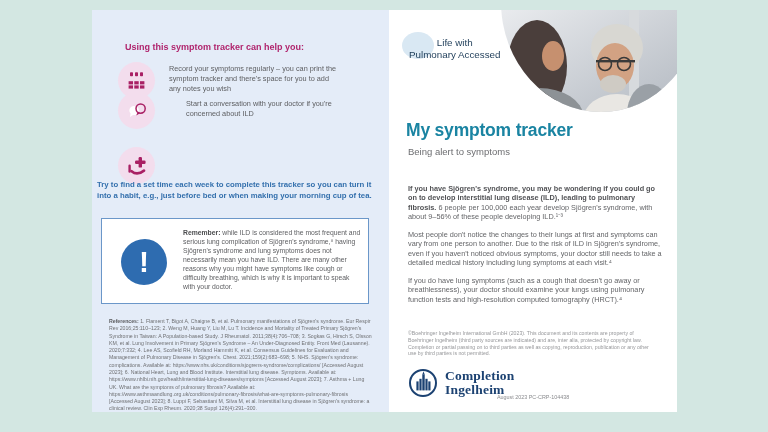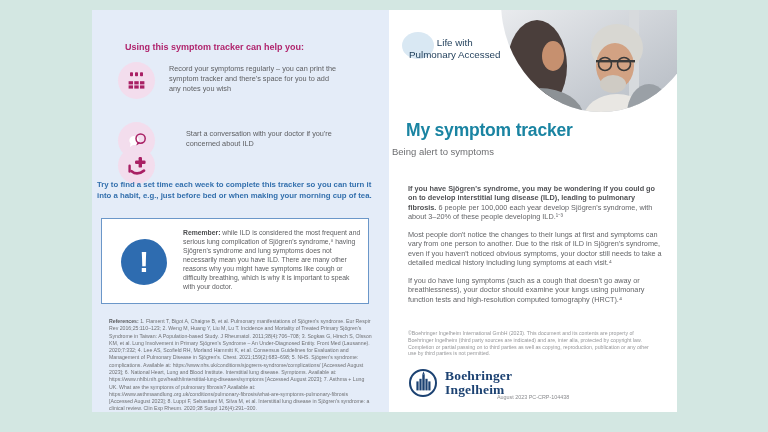--- a/index.html
+++ b/index.html
@@ -5,21 +5,21 @@
   html,body{margin:0;padding:0;background:#d3e7e2;}
   .canvas{position:relative;width:768px;height:432px;background:#d3e7e2;overflow:hidden;
           font-family:"Liberation Sans",sans-serif;}
   .page{position:absolute;top:10px;height:402px;}
   .page-left{left:92px;width:297px;background:#e4ecf8;}
   .page-right{left:389px;width:288px;background:#ffffff;}
 
   
   .lp-heading{position:absolute;left:25px;top:32px;font-size:9px;font-weight:bold;color:#b0246d;padding-left:8px;}
   .lp-item{position:absolute;left:26px;display:flex;gap:14px;width:260px;}
-  .lp-item-1{top:52px;} .lp-item-2{top:112px;gap:31px;} .lp-item-3{top:137px;}
+  .lp-item-1{top:52px;} .lp-item-2{top:82px;gap:31px;} .lp-item-3{top:137px;}
   .icon-circle{flex:0 0 auto;width:37px;height:37px;border-radius:50%;background:#f3dded;
                display:flex;align-items:center;justify-content:center;}
   .lp-item-text{font-size:7.3px;line-height:1.34;color:#5d5e61;width:172px;}
   .pt2{padding-top:2px;} .pt7{padding-top:7px;} .pt6{padding-top:6px;}
   .lp-tip{position:absolute;left:5px;top:170px;width:285px;font-size:7.8px;font-weight:bold;
           color:#3470ad;line-height:1.4;}
   .remember-box{position:absolute;left:9px;top:208px;width:268px;height:86px;background:#ffffff;
                 border:1px solid #6b97c9;box-sizing:border-box;}
   .alert-blob{position:absolute;left:19px;top:20px;width:46px;height:46px;background:#2e6cb0;
               border-radius:52% 48% 50% 50%/50% 52% 48% 50%;display:flex;align-items:center;
@@ -32,21 +32,21 @@
   .lp-refs b{color:#5a5b5e;}
 
   
   .photo{position:absolute;right:0;top:0;width:176px;height:104px;display:block;}
   .brand{position:absolute;left:20px;top:27px;font-size:9.8px;font-weight:normal;color:#1d3c58;
          line-height:1.18;z-index:2;text-align:center;}
   .brand-blob{position:absolute;left:13px;top:22px;width:32px;height:27px;border-radius:50%;
               background:#d9e8f3;z-index:1;}
   .rp-title{position:absolute;left:17px;top:110px;font-size:17.5px;font-weight:bold;color:#1a84a2;
             letter-spacing:-0.2px;}
-  .rp-subtitle{position:absolute;left:3px;top:136px;font-size:9.5px;color:#6d6e71;}
+  .rp-subtitle{position:absolute;left:19px;top:136px;font-size:9.5px;color:#6d6e71;}
   .rp-body{position:absolute;left:19px;top:174px;width:254px;font-size:7.3px;color:#646568;
            line-height:1.3;}
   .rp-body p{margin:0 0 8px;}
   .intro-bold{font-weight:bold;color:#525356;}
   .rp-copy{position:absolute;left:19px;top:320px;width:246px;font-size:5.2px;line-height:1.3;
            color:#96979a;}
   .bi-logo{position:absolute;left:19px;top:358px;display:flex;align-items:center;gap:7px;}
   .bi-text{font-family:"Liberation Serif",serif;font-weight:bold;font-size:13.5px;color:#1c4272;
            line-height:1.02;letter-spacing:0.2px;}
   .rp-code{position:absolute;left:108px;top:384px;font-size:5.4px;color:#8a8b8e;}
@@ -149,40 +149,40 @@
     <div class="brand-blob"></div>
     <div class="brand">
       <div>Life with</div>
       <div>Pulmonary Accessed</div>
     </div>
 
     <div class="rp-title">My symptom tracker</div>
     <div class="rp-subtitle">Being alert to symptoms</div>
 
     <div class="rp-body">
-      <p><span class="intro-bold">If you have Sjögren's syndrome, you may be wondering if you could go on to develop interstitial lung disease (ILD), leading to pulmonary fibrosis. </span><span>6 people per 100,000 each year develop Sjögren's syndrome, with about 3–20% of these people developing ILD.¹⁻³</span></p>
+      <p><span class="intro-bold">If you have Sjögren's syndrome, you may be wondering if you could go on to develop interstitial lung disease (ILD), leading to pulmonary fibrosis. </span><span>6 people per 100,000 each year develop Sjögren's syndrome, with about 9–56% of these people developing ILD.¹⁻³</span></p>
       <p>Most people don't notice the changes to their lungs at first and symptoms can vary from one person to another. Due to the risk of ILD in Sjögren's syndrome, even if you haven't noticed obvious symptoms, your doctor still needs to take a detailed medical history including lung symptoms at each visit.⁴</p>
       <p>If you do have lung symptoms (such as a cough that doesn't go away or breathlessness), your doctor should examine your lungs using pulmonary function tests and high-resolution computed tomography (HRCT).⁴</p>
     </div>
 
     <div class="rp-copy">©Boehringer Ingelheim International GmbH (2023). This document and its contents are property of Boehringer Ingelheim (third party sources are indicated) and are, inter alia, protected by copyright law. Completion or partial passing on to third parties as well as copying, reproduction, publication or any other use by third parties is not permitted.</div>
 
     <div class="bi-logo">
       <svg width="30" height="30" viewBox="0 0 30 30">
         <circle cx="15" cy="15" r="13" fill="none" stroke="#1c4272" stroke-width="2"></circle>
         <g fill="#1c4272">
           <rect x="8.4" y="13.4" width="2.2" height="9"></rect>
           <rect x="11.4" y="10.8" width="2.2" height="11.6"></rect>
           <rect x="14.3" y="6.4" width="2.4" height="16"></rect>
           <path d="M15.5 3.2 l1.2 3.4 h-2.4 z"></path>
           <rect x="17.4" y="10.8" width="2.2" height="11.6"></rect>
           <rect x="20.3" y="13.4" width="2.2" height="9"></rect>
         </g>
       </svg>
       <div class="bi-text">
-        <div>Boehringer</div>
+        <div>Completion</div>
         <div>Ingelheim</div>
       </div>
     </div>
 
     <div class="rp-code">August 2023 PC-CRP-104438</div>
   </div>
 </div>
 
 </body></html>

